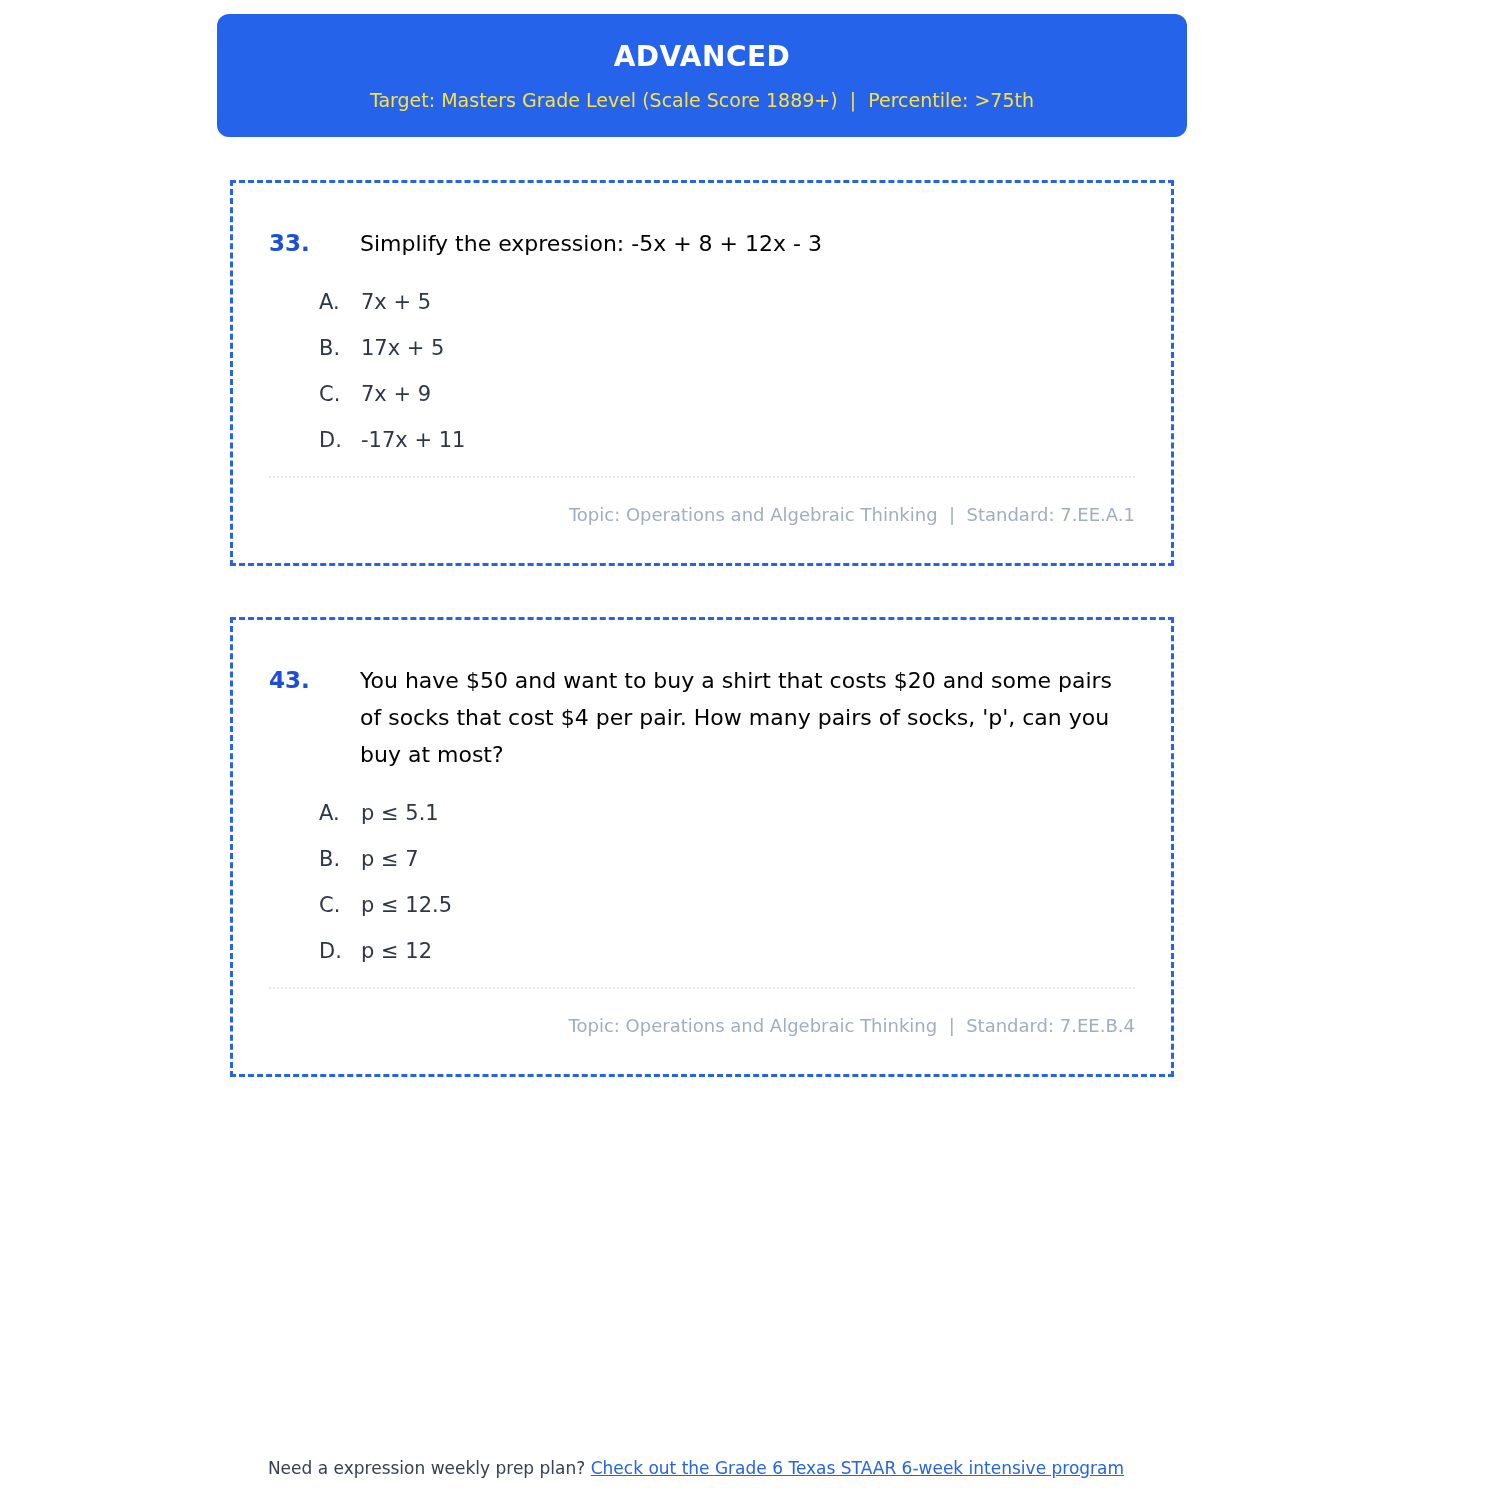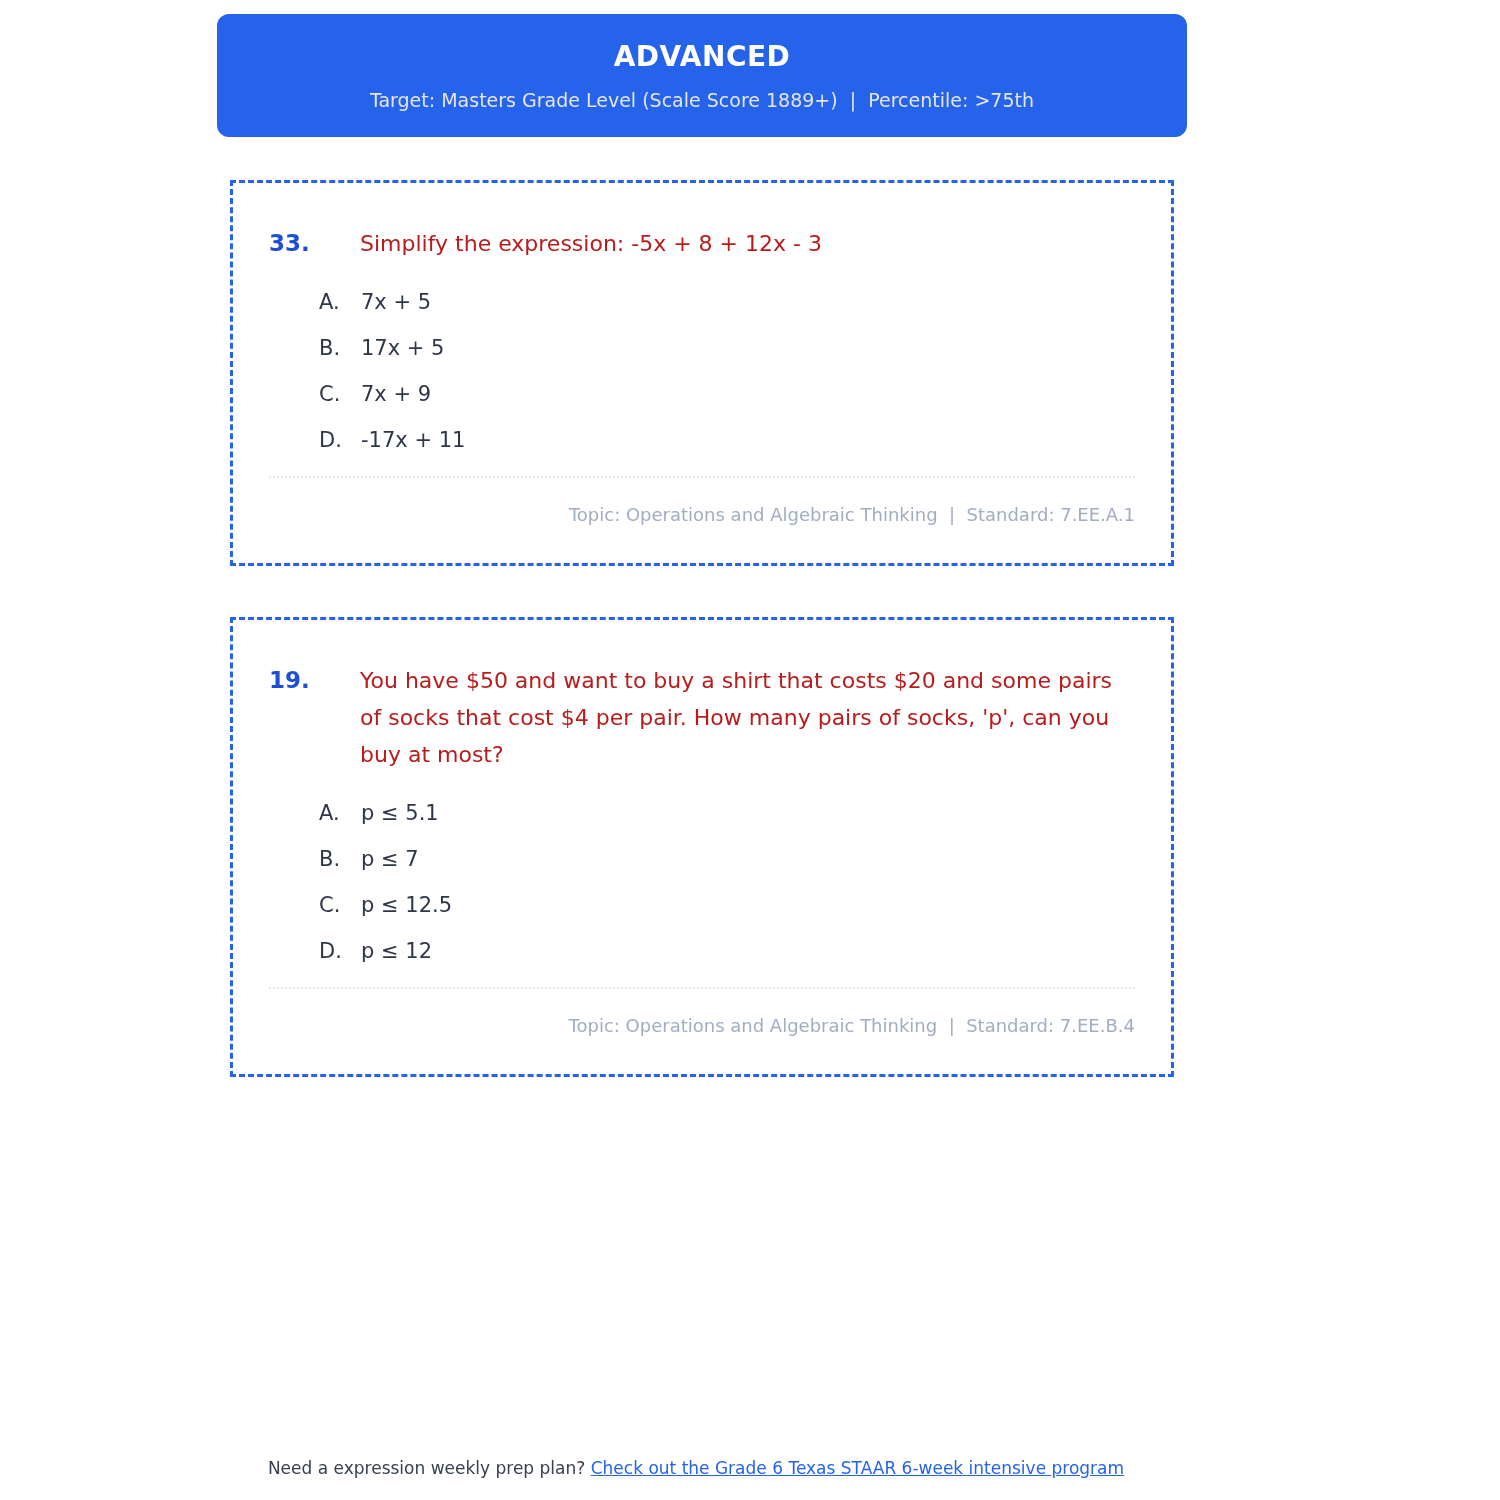--- a/index.html
+++ b/index.html
@@ -20,21 +20,21 @@
     text-align: center;
     padding: 26px 20px 26px;
   }
   .banner-title {
     color: #ffffff;
     font-size: 28px;
     font-weight: bold;
     letter-spacing: 0.5px;
   }
   .banner-subtitle {
-    color: #e5e5e5;
+    color: #fde047;
     font-size: 19px;
     margin-top: 16px;
   }
 
   .card {
     border: 3px dashed #2563eb;
     margin: 43px 13px 0;
     padding: 42px 36px 38px;
     background: #ffffff;
   }
@@ -43,21 +43,21 @@
   .q-row { display: flex; align-items: flex-start; }
   .q-num {
     flex: 0 0 91px;
     font-weight: bold;
     font-size: 23px;
     color: #1d4ed8;
     line-height: 37px;
   }
   .q-text {
     font-size: 22px;
-    color: #b91c1c;
+    color: #000000;
     line-height: 37px;
     max-width: 760px;
   }
 
   .options { margin-top: 28px; margin-left: 50px; }
   .option {
     display: flex;
     font-size: 21px;
     color: #2d3748;
     line-height: 24px;
@@ -124,21 +124,21 @@
           <span class="opt-label">D.</span>
           <span class="opt-text">-17x + 11</span>
         </div>
       </div>
       <div class="separator"></div>
       <div class="topic">Topic: Operations and Algebraic Thinking&nbsp; |&nbsp; Standard: 7.EE.A.1</div>
     </div>
 
     <div class="card">
       <div class="q-row">
-        <div class="q-num">19.</div>
+        <div class="q-num">43.</div>
         <div class="q-text">You have $50 and want to buy a shirt that costs $20 and some pairs of socks that cost $4 per pair. How many pairs of socks, 'p', can you buy at most?</div>
       </div>
       <div class="options">
         <div class="option">
           <span class="opt-label">A.</span>
           <span class="opt-text">p ≤ 5.1</span>
         </div>
         <div class="option">
           <span class="opt-label">B.</span>
           <span class="opt-text">p ≤ 7</span>

